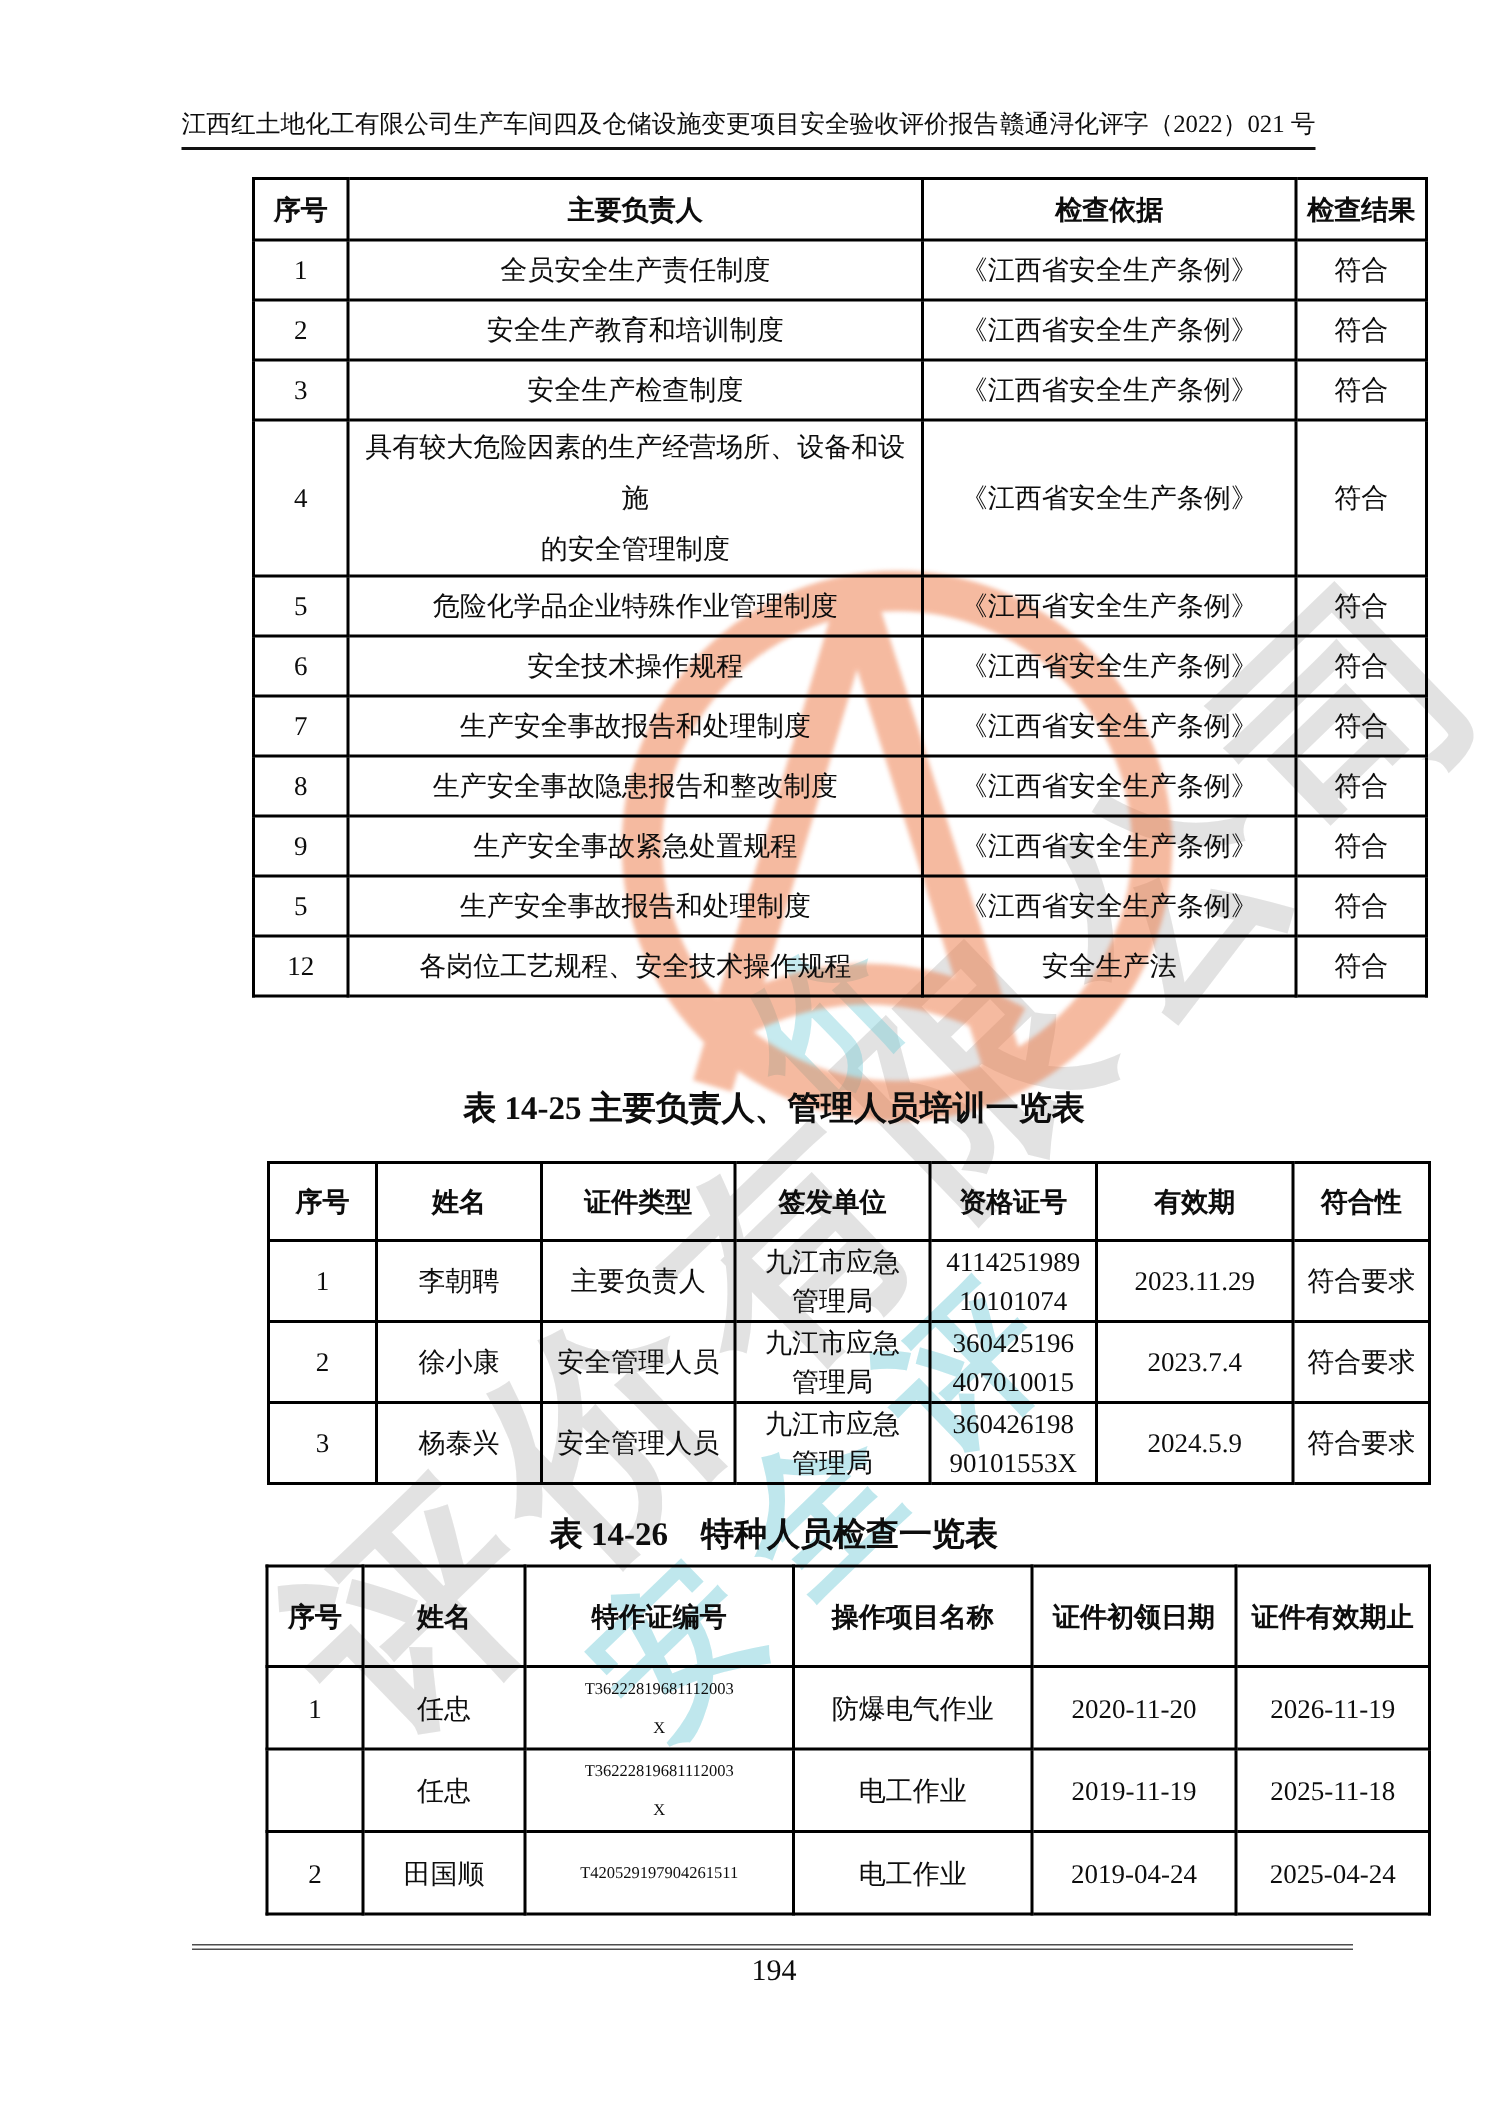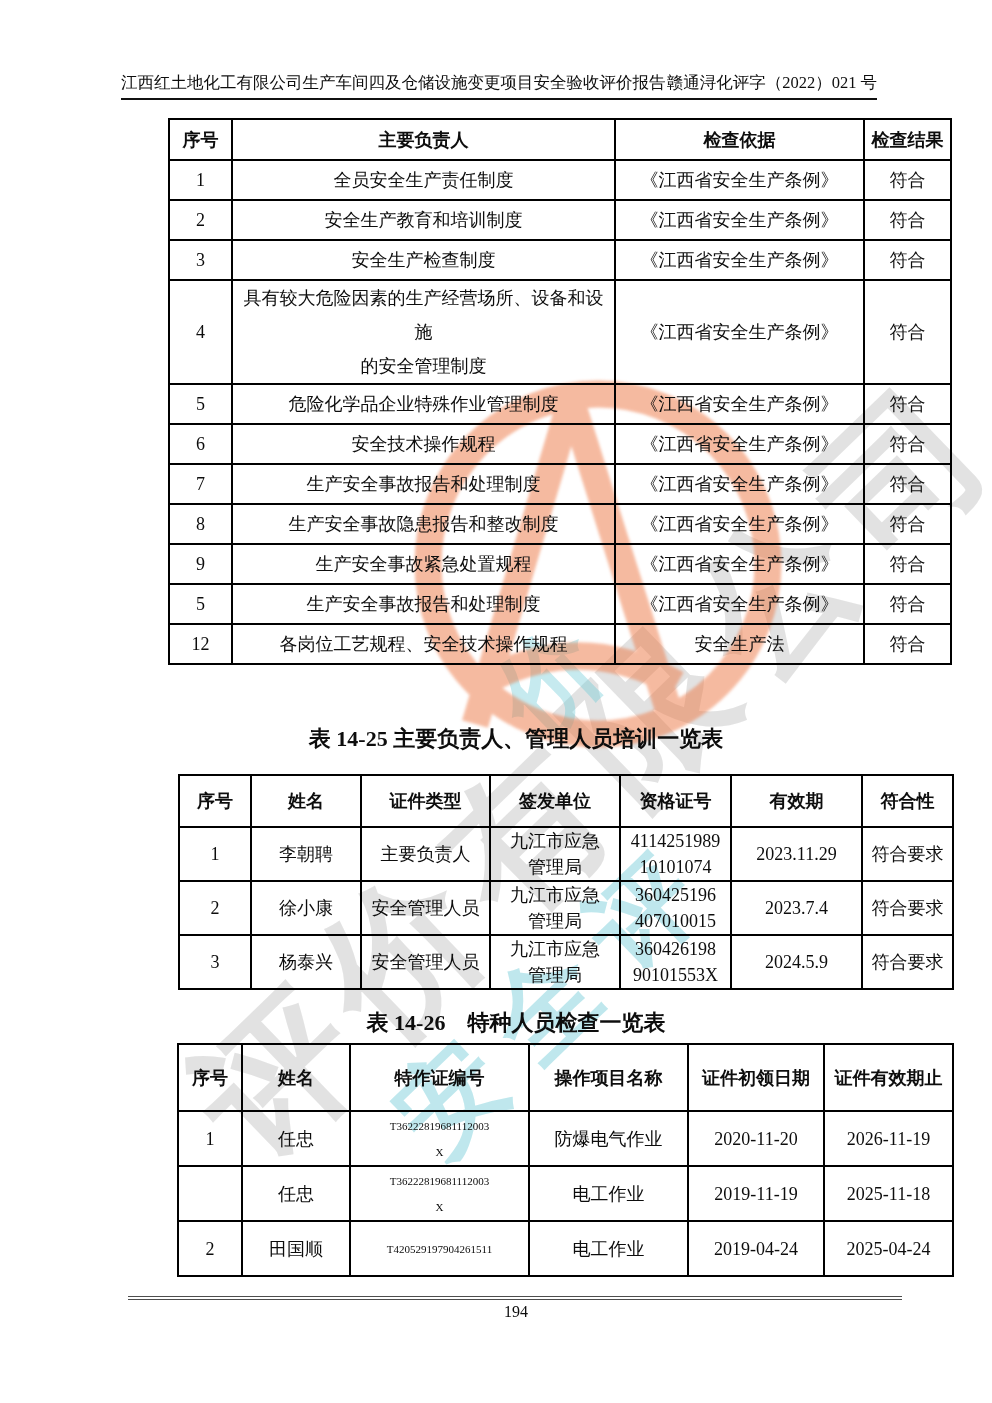--- a/index.html
+++ b/index.html
@@ -72,21 +72,21 @@
   .t3 thead tr{height:67px;}
   .t3 tbody tr{height:55px;}
 
   
   .footer-rule{
     position:absolute; left:128px; top:1296px; width:774px; height:2px;
     border-top:1px solid #4d4d4d; border-bottom:1px solid #4d4d4d;
   }
   .page-number{
     position:absolute; left:124px; top:1303px; width:784px;
-    text-align:center; font-size:16px;
+    text-align:center; font-size:20px;
   }
 </style>
 </head>
 <body>
 
 <div class="page">
 
   <div class="wm-layer">
     <div class="wm-gray">评价有限公司</div>
     <div class="wm-cyan1">安全评</div>

